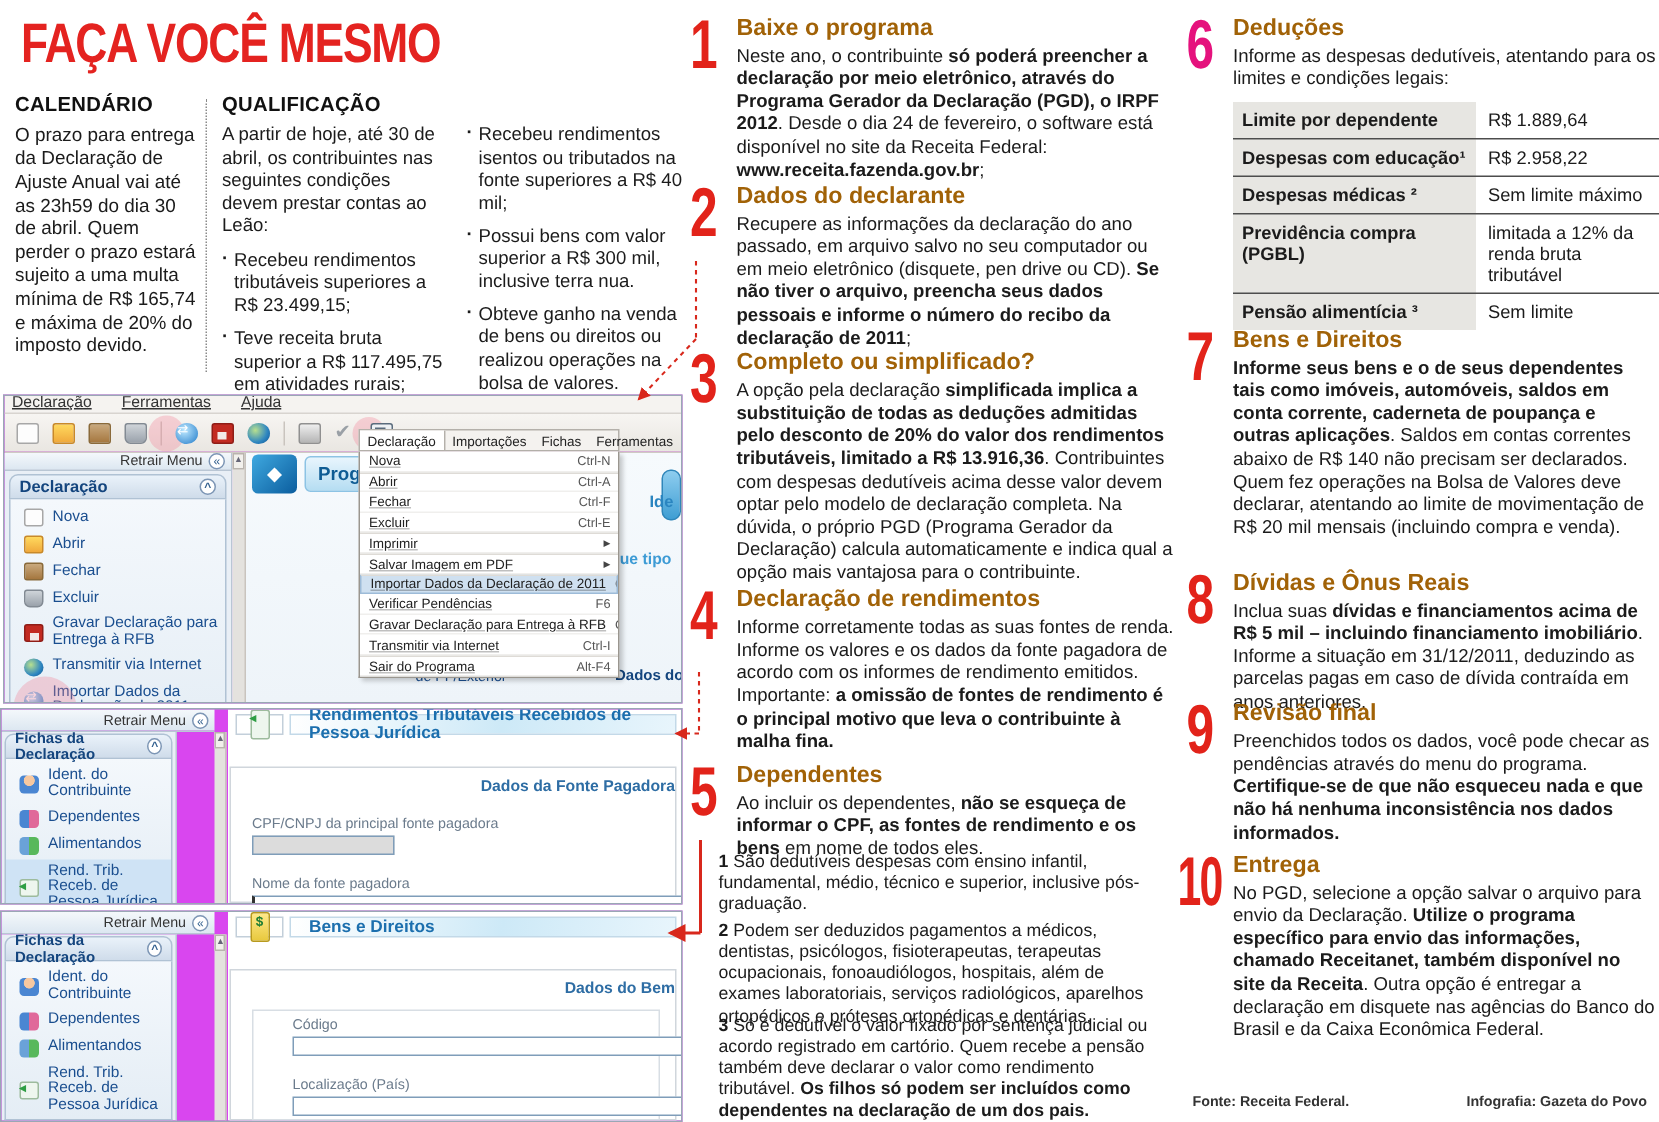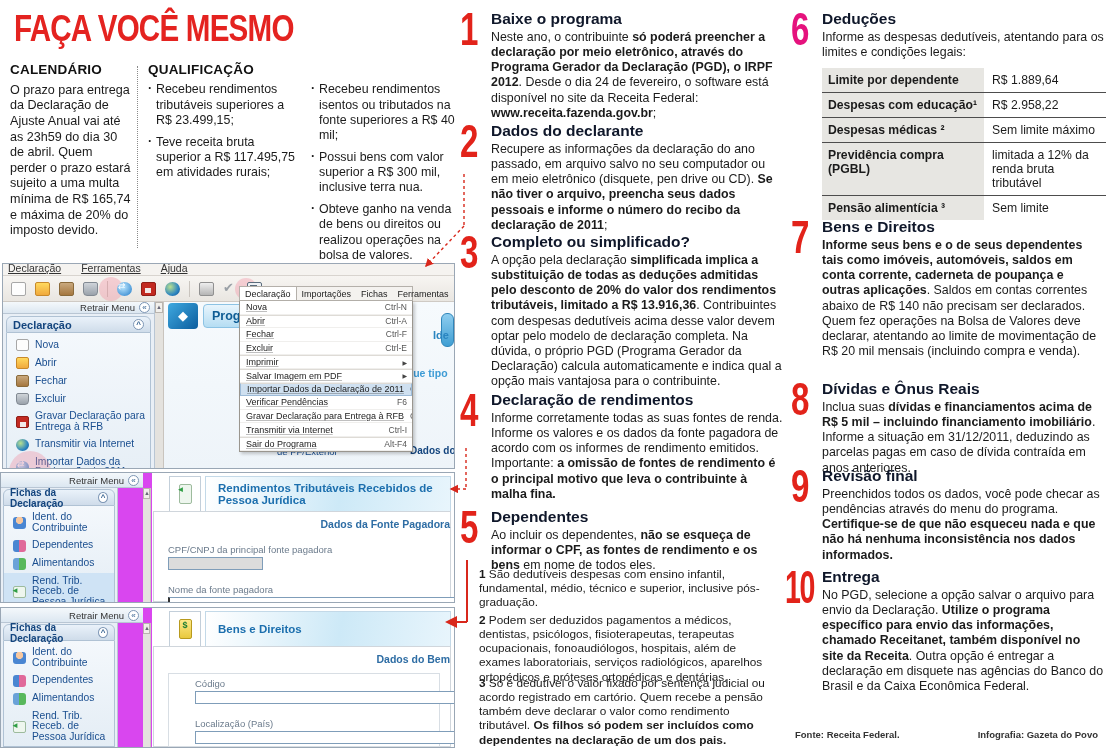--- a/index.html
+++ b/index.html
@@ -20,21 +20,21 @@
   .blist{list-style:none;margin:0;padding:0;}
   .blist li{margin:0 0 7px;padding-left:8px;position:relative;}
   .blist li::before{content:"·";position:absolute;left:0;top:-1px;font-weight:bold;}
   
   .step{position:absolute;width:292px;}
   .stepR{width:282px;}
   .num{position:absolute;left:-31px;top:1px;width:30px;font-size:46px;line-height:.82;font-weight:800;
        color:#e2231a;transform:scaleX(.72);transform-origin:left top;letter-spacing:-2px;}
   .num.magenta{color:#e5127d;}
   .num.two{left:-37px;width:40px;transform:scaleX(.62);}
-  .step h3{margin:0 0 2px;font-size:15.5px;font-weight:800;color:#0f172a;}
+  .step h3{margin:0 0 2px;font-size:15.5px;font-weight:800;color:#a16207;}
   .step p{margin:0;font-size:12.4px;line-height:1.22;}
   .note{position:absolute;width:300px;font-size:11.8px;line-height:1.2;}
   .note p{margin:0;}
   
   .dtable{margin-top:8px;width:287px;border-collapse:collapse;font-size:12.2px;}
   .dtable tr{border-bottom:1px solid #4d4d4d;}
   .dtable tr:last-child{border-bottom:none;}
   .dtable th{background:#e7e6e2;text-align:left;font-weight:bold;padding:5px 6px;width:150px;vertical-align:top;}
   .dtable td{padding:5px 8px;vertical-align:top;}
   
@@ -112,21 +112,21 @@
   .dd-item .dd-sc{color:#555;font-size:8.5px;margin-left:6px;}
   .dd-item.sel{background:#cfe0f0;border:1px solid #9dbbd8;}
   .dd-item.has-sub::after{content:"▶";font-size:6px;color:#444;}
   .dd-item.gap{border-top:1px solid #dedbd6;}
   
   .f-side{position:absolute;left:0;top:0;width:117px;bottom:0;background:#e9eff6;border-right:1px solid #b9c6d4;}
   .f-side .panelwrap{margin:1px 2px 0;height:calc(100% - 18px);}
   .f-scroll{position:absolute;left:142px;top:15px;bottom:0;width:8px;background:#e4e2de;border-right:1px solid #c9c4be;}
   .f-scroll::before{content:"▲";display:block;font-size:6px;color:#667;text-align:center;background:#f2f0ec;border:1px solid #b9b4ae;height:9px;line-height:8px;}
   .f-main{position:absolute;left:151px;top:0;right:0;bottom:0;background:#fff;}
-  .f-head{position:absolute;left:17px;top:3px;right:3px;height:36px;display:flex;gap:4px;align-items:stretch;}
+  .f-head{position:absolute;left:5px;top:3px;right:3px;height:14px;display:flex;gap:4px;align-items:stretch;}
   .f-icon{width:32px;background:#fff;border:1px solid #c3cfda;display:flex;align-items:center;justify-content:center;}
   .f-icon .big{width:20px;height:20px;}
   .f-title{flex:1;background:linear-gradient(100deg,#ffffff 0%,#cde9f7 55%,#e8f5fc 100%);border:1px solid #c3d9e8;
            display:flex;align-items:center;padding-left:12px;font-size:11.5px;font-weight:bold;color:#1c6fae;}
   .f-body{position:absolute;left:1px;top:38px;right:3px;bottom:0;background:#fff;border:1px solid #d0d6dc;padding:6px 0 0 14px;}
   .f-section{font-size:10.5px;font-weight:bold;color:#2e6da4;margin-bottom:8px;text-align:right;}
   .f-label{font-size:9.5px;color:#6b7b8c;margin:14px 0 2px;}
   .f-input{height:13px;border:1px solid #7f9db9;background:#fff;}
   .f-input.dis{background:#dcdcdc;width:95px;}
   .f-input.txt{width:300px;border-left:2px solid #333;}
@@ -143,20 +143,21 @@
 
   <section class="calendar">
     <h2 class="colhead">CALENDÁRIO</h2>
     <p>O prazo para entrega da Declaração de Ajuste Anual vai até as 23h59 do dia 30 de abril. Quem perder o prazo estará sujeito a uma multa mínima de R$ 165,74 e máxima de 20% do imposto devido.</p>
   </section>
   <div class="vdotted"></div>
   <section class="qual">
     <h2 class="colhead">QUALIFICAÇÃO</h2>
     <div class="qcols">
       <div class="qcol">
+        <p>A partir de hoje, até 30 de abril, os contribuintes nas seguintes condições devem prestar contas ao Leão:</p>
         <ul class="blist">
           <li>Recebeu rendimentos tributáveis superiores a R$ 23.499,15;</li>
           <li>Teve receita bruta superior a R$ 117.495,75 em atividades rurais;</li>
         </ul>
       </div>
       <div class="qcol">
         <ul class="blist">
           <li>Recebeu rendimentos isentos ou tributados na fonte superiores a R$ 40 mil;</li>
           <li>Possui bens com valor superior a R$ 300 mil, inclusive terra nua.</li>
           <li>Obteve ganho na venda de bens ou direitos ou realizou operações na bolsa de valores.</li>

